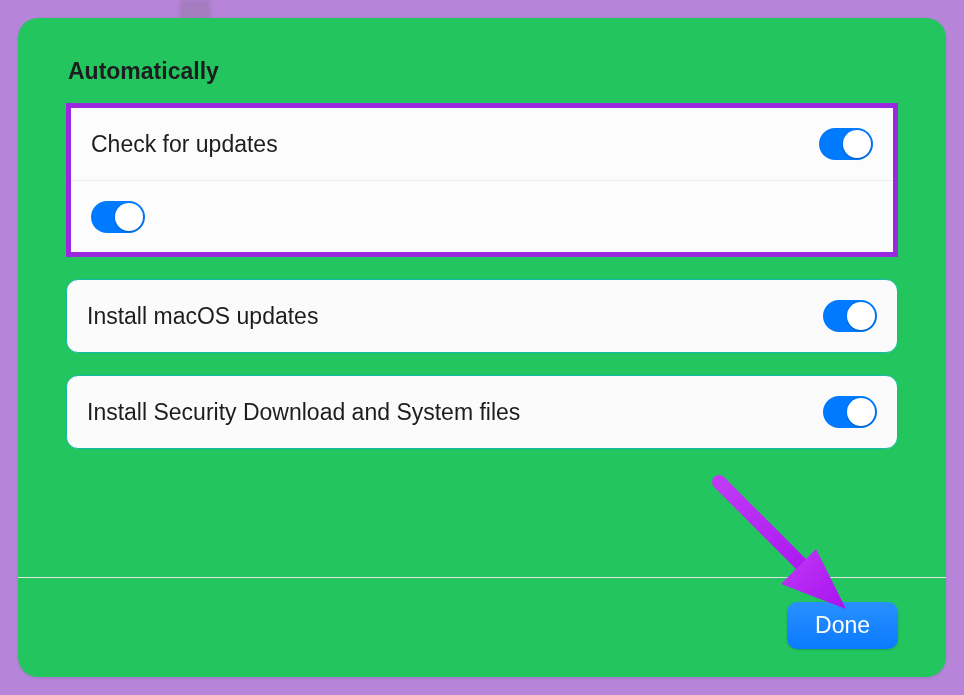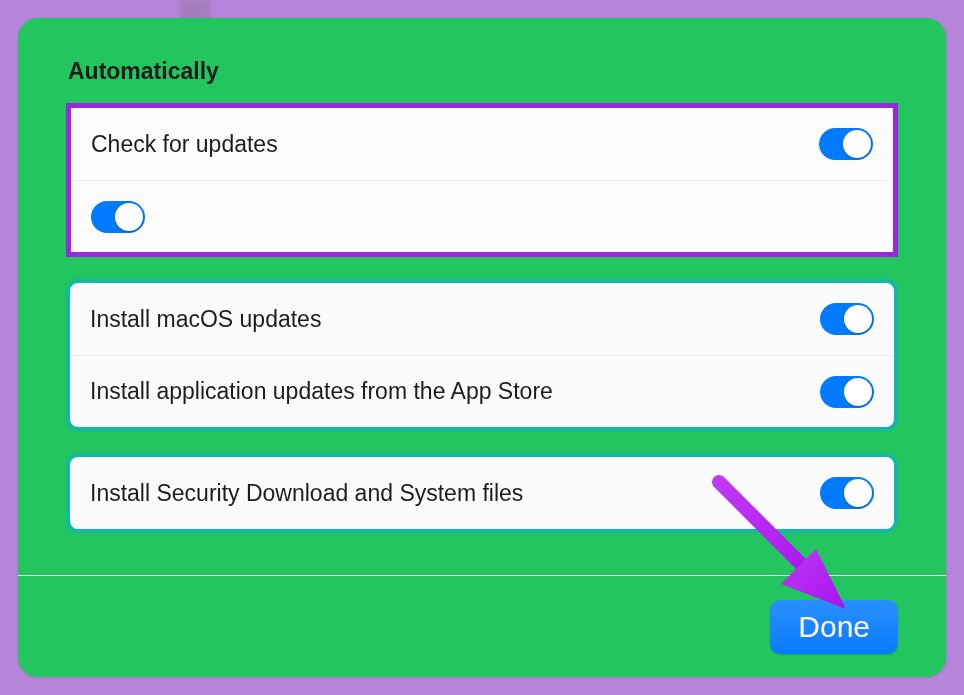--- a/index.html
+++ b/index.html
@@ -40,21 +40,21 @@
     }
     .section-title {
       font-size: 23px;
       font-weight: 700;
       color: #1d1d1f;
       margin-bottom: 18px;
       margin-left: 2px;
     }
     .group {
       background: #fbfbfb;
-      border: 4px solid #14b8a6;
+      border: 1px solid #14b8a6;
       border-radius: 12px;
       margin-bottom: 22px;
     }
     .group.highlighted {
       border: 5px solid #9b27e0;
       border-radius: 0;
       background: #fcfcfc;
     }
     .row {
       display: flex;
@@ -92,21 +92,21 @@
     }
     .footer {
       border-top: 1px solid #e5e5e5;
       padding: 24px 48px 28px 48px;
       display: flex;
       justify-content: flex-end;
     }
     .done-button {
       background: linear-gradient(180deg, #2990ff 0%, #0a7aff 100%);
       color: #ffffff;
-      font-size: 30px;
+      font-size: 23px;
       font-weight: 400;
       border: none;
       border-radius: 10px;
       padding: 10px 28px;
       cursor: pointer;
       box-shadow: 0 1px 2px rgba(0,0,0,0.15);
     }
     .arrow-wrap {
       position: absolute;
       left: 693px;
@@ -138,26 +138,20 @@
       </div>
     </div>
 
     <div class="group">
       <div class="row">
         <span class="row-label">Install macOS updates</span>
         <div class="toggle">
           <div class="toggle-knob"></div>
         </div>
       </div>
-      <div class="row">
-        <span class="row-label">Install application updates from the App Store</span>
-        <div class="toggle">
-          <div class="toggle-knob"></div>
-        </div>
-      </div>
     </div>
 
     <div class="group">
       <div class="row">
         <span class="row-label">Install Security Download and System files</span>
         <div class="toggle">
           <div class="toggle-knob"></div>
         </div>
       </div>
     </div>

